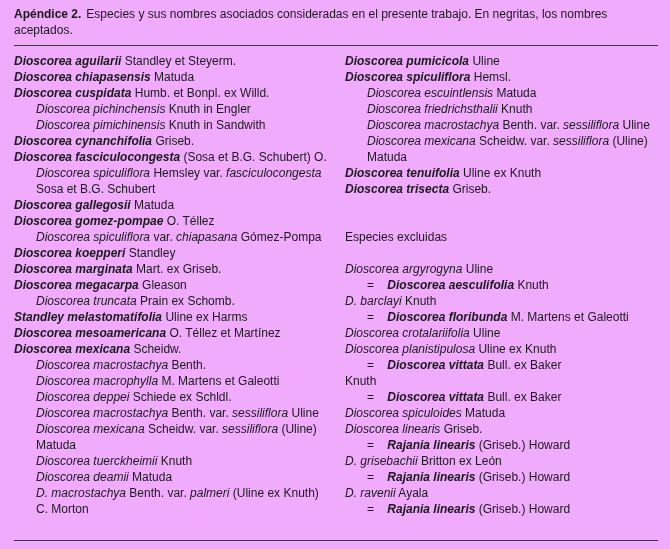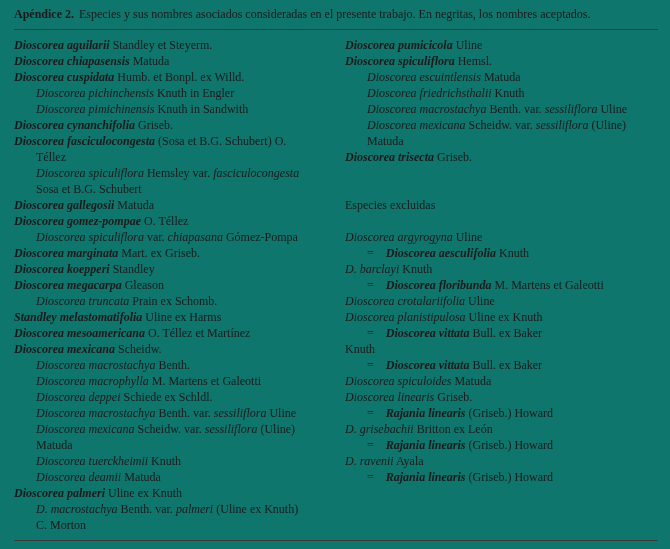--- a/index.html
+++ b/index.html
@@ -1,23 +1,23 @@
 <!DOCTYPE html>
 <html><head>
 <meta charset="utf-8">
 <style>
   html, body { margin: 0; padding: 0; background: #ffffff; }
   .page {
     width: 670px;
     height: 549px;
     box-sizing: border-box;
     padding: 6px 12px 8px 14px;
-    background: #0f766e;
+    background: #f0abfc;
     color: #1a1a1a;
-    font-family: Liberation Serif, serif;
+    font-family: Liberation Sans, sans-serif;
     font-size: 12px;
     display: flex;
     flex-direction: column;
   }
   .title { line-height: 16px; margin-bottom: 7px; }
   .title-label { font-weight: bold; margin-right: 5px; }
   .rule { border-top: 1.6px solid #3a3a3a; height: 0; }
   .rule-bottom { margin-top: auto; }
   .columns {
     display: flex;
@@ -48,53 +48,52 @@
   <div class="rule rule-top"></div>
   <div class="columns">
     <div class="col">
         <div class="line"><span class="seg seg-bi">Dioscorea aguilarii</span><span class="seg seg-r"> Standley et Steyerm.</span></div>
         <div class="line"><span class="seg seg-bi">Dioscorea chiapasensis</span><span class="seg seg-r"> Matuda</span></div>
         <div class="line"><span class="seg seg-bi">Dioscorea cuspidata</span><span class="seg seg-r"> Humb. et Bonpl. ex Willd.</span></div>
         <div class="line indent-1"><span class="seg seg-i">Dioscorea pichinchensis</span><span class="seg seg-r"> Knuth in Engler</span></div>
         <div class="line indent-1"><span class="seg seg-i">Dioscorea pimichinensis</span><span class="seg seg-r"> Knuth in Sandwith</span></div>
         <div class="line"><span class="seg seg-bi">Dioscorea cynanchifolia</span><span class="seg seg-r"> Griseb.</span></div>
         <div class="line"><span class="seg seg-bi">Dioscorea fasciculocongesta</span><span class="seg seg-r"> (Sosa et B.G. Schubert) O.</span></div>
-        <div class="line indent-1"><span class="seg seg-r">Téllez</span></div>
         <div class="line indent-1"><span class="seg seg-i">Dioscorea spiculiflora</span><span class="seg seg-r"> Hemsley var. </span><span class="seg seg-i">fasciculocongesta</span></div>
         <div class="line indent-1"><span class="seg seg-r">Sosa et B.G. Schubert</span></div>
         <div class="line"><span class="seg seg-bi">Dioscorea gallegosii</span><span class="seg seg-r"> Matuda</span></div>
         <div class="line"><span class="seg seg-bi">Dioscorea gomez-pompae</span><span class="seg seg-r"> O. Téllez</span></div>
         <div class="line indent-1"><span class="seg seg-i">Dioscorea spiculiflora</span><span class="seg seg-r"> var. </span><span class="seg seg-i">chiapasana</span><span class="seg seg-r"> Gómez-Pompa</span></div>
+        <div class="line"><span class="seg seg-bi">Dioscorea koepperi</span><span class="seg seg-r"> Standley</span></div>
         <div class="line"><span class="seg seg-bi">Dioscorea marginata</span><span class="seg seg-r"> Mart. ex Griseb.</span></div>
-        <div class="line"><span class="seg seg-bi">Dioscorea koepperi</span><span class="seg seg-r"> Standley</span></div>
         <div class="line"><span class="seg seg-bi">Dioscorea megacarpa</span><span class="seg seg-r"> Gleason</span></div>
         <div class="line indent-1"><span class="seg seg-i">Dioscorea truncata</span><span class="seg seg-r"> Prain ex Schomb.</span></div>
         <div class="line"><span class="seg seg-bi">Standley melastomatifolia</span><span class="seg seg-r"> Uline ex Harms</span></div>
         <div class="line"><span class="seg seg-bi">Dioscorea mesoamericana</span><span class="seg seg-r"> O. Téllez et Martínez</span></div>
         <div class="line"><span class="seg seg-bi">Dioscorea mexicana</span><span class="seg seg-r"> Scheidw.</span></div>
         <div class="line indent-1"><span class="seg seg-i">Dioscorea macrostachya</span><span class="seg seg-r"> Benth.</span></div>
         <div class="line indent-1"><span class="seg seg-i">Dioscorea macrophylla</span><span class="seg seg-r"> M. Martens et Galeotti</span></div>
         <div class="line indent-1"><span class="seg seg-i">Dioscorea deppei</span><span class="seg seg-r"> Schiede ex Schldl.</span></div>
         <div class="line indent-1"><span class="seg seg-i">Dioscorea macrostachya</span><span class="seg seg-r"> Benth. var. </span><span class="seg seg-i">sessiliflora</span><span class="seg seg-r"> Uline</span></div>
         <div class="line indent-1"><span class="seg seg-i">Dioscorea mexicana</span><span class="seg seg-r"> Scheidw. var. </span><span class="seg seg-i">sessiliflora</span><span class="seg seg-r"> (Uline)</span></div>
         <div class="line indent-1"><span class="seg seg-r">Matuda</span></div>
         <div class="line indent-1"><span class="seg seg-i">Dioscorea tuerckheimii</span><span class="seg seg-r"> Knuth</span></div>
         <div class="line indent-1"><span class="seg seg-i">Dioscorea deamii</span><span class="seg seg-r"> Matuda</span></div>
-        <div class="line"><span class="seg seg-bi">Dioscorea palmeri</span><span class="seg seg-r"> Uline ex Knuth</span></div>
         <div class="line indent-1"><span class="seg seg-i">D. macrostachya</span><span class="seg seg-r"> Benth. var. </span><span class="seg seg-i">palmeri</span><span class="seg seg-r"> (Uline ex Knuth)</span></div>
         <div class="line indent-1"><span class="seg seg-r">C. Morton</span></div>
       </div>
     <div class="col">
         <div class="line"><span class="seg seg-bi">Dioscorea pumicicola</span><span class="seg seg-r"> Uline</span></div>
         <div class="line"><span class="seg seg-bi">Dioscorea spiculiflora</span><span class="seg seg-r"> Hemsl.</span></div>
         <div class="line indent-1"><span class="seg seg-i">Dioscorea escuintlensis</span><span class="seg seg-r"> Matuda</span></div>
         <div class="line indent-1"><span class="seg seg-i">Dioscorea friedrichsthalii</span><span class="seg seg-r"> Knuth</span></div>
         <div class="line indent-1"><span class="seg seg-i">Dioscorea macrostachya</span><span class="seg seg-r"> Benth. var. </span><span class="seg seg-i">sessiliflora</span><span class="seg seg-r"> Uline</span></div>
         <div class="line indent-1"><span class="seg seg-i">Dioscorea mexicana</span><span class="seg seg-r"> Scheidw. var. </span><span class="seg seg-i">sessiliflora</span><span class="seg seg-r"> (Uline)</span></div>
         <div class="line indent-1"><span class="seg seg-r">Matuda</span></div>
+        <div class="line"><span class="seg seg-bi">Dioscorea tenuifolia</span><span class="seg seg-r"> Uline ex Knuth</span></div>
         <div class="line"><span class="seg seg-bi">Dioscorea trisecta</span><span class="seg seg-r"> Griseb.</span></div>
         <div class="line">&nbsp;</div>
         <div class="line">&nbsp;</div>
         <div class="line"><span class="seg seg-r">Especies excluidas</span></div>
         <div class="line">&nbsp;</div>
         <div class="line"><span class="seg seg-i">Dioscorea argyrogyna</span><span class="seg seg-r"> Uline</span></div>
         <div class="line indent-1"><span class="seg seg-r">=    </span><span class="seg seg-bi">Dioscorea aesculifolia</span><span class="seg seg-r"> Knuth</span></div>
         <div class="line"><span class="seg seg-i">D. barclayi</span><span class="seg seg-r"> Knuth</span></div>
         <div class="line indent-1"><span class="seg seg-r">=    </span><span class="seg seg-bi">Dioscorea floribunda</span><span class="seg seg-r"> M. Martens et Galeotti</span></div>
         <div class="line"><span class="seg seg-i">Dioscorea crotalariifolia</span><span class="seg seg-r"> Uline</span></div>

